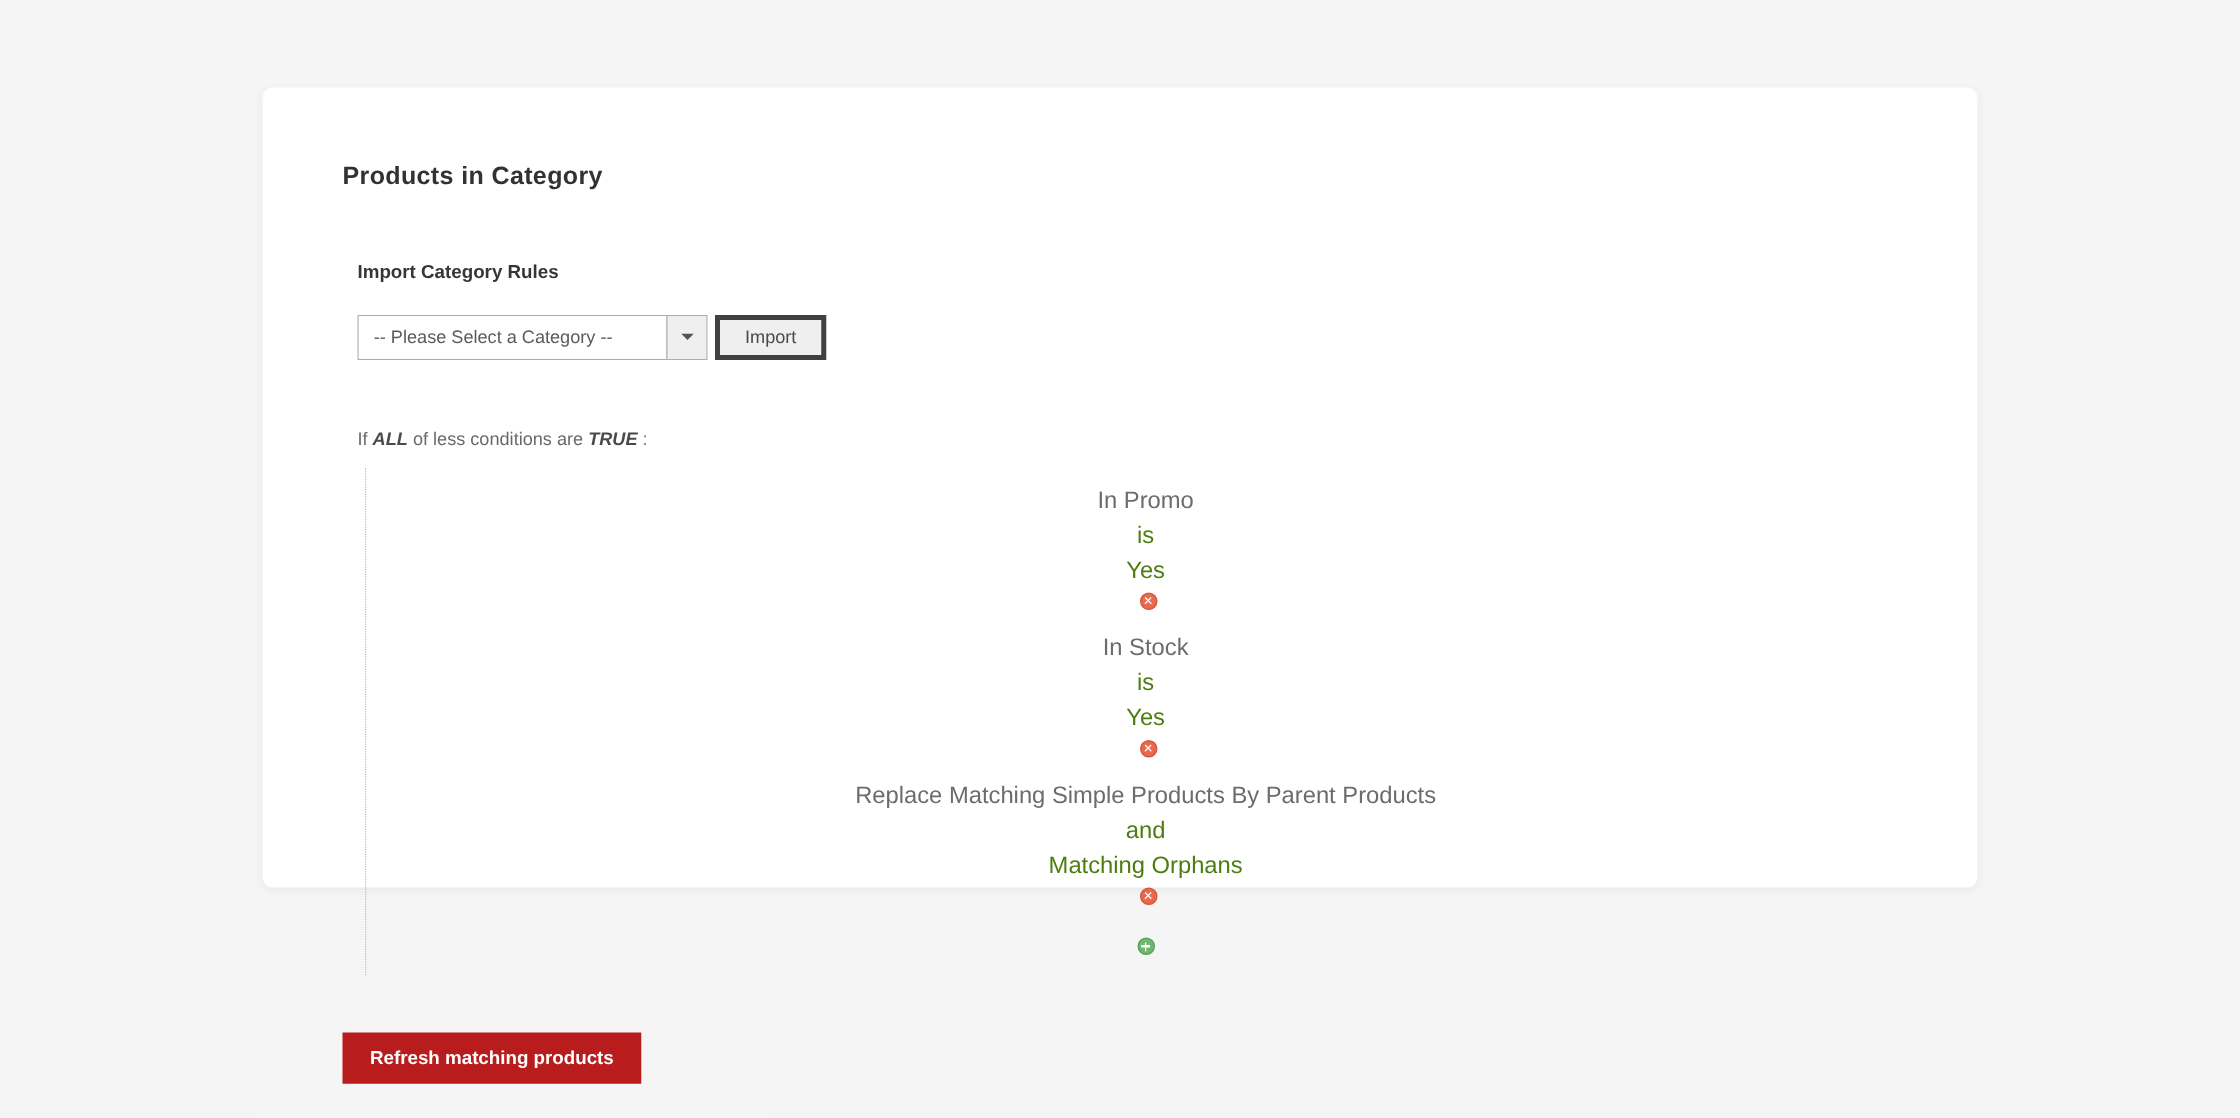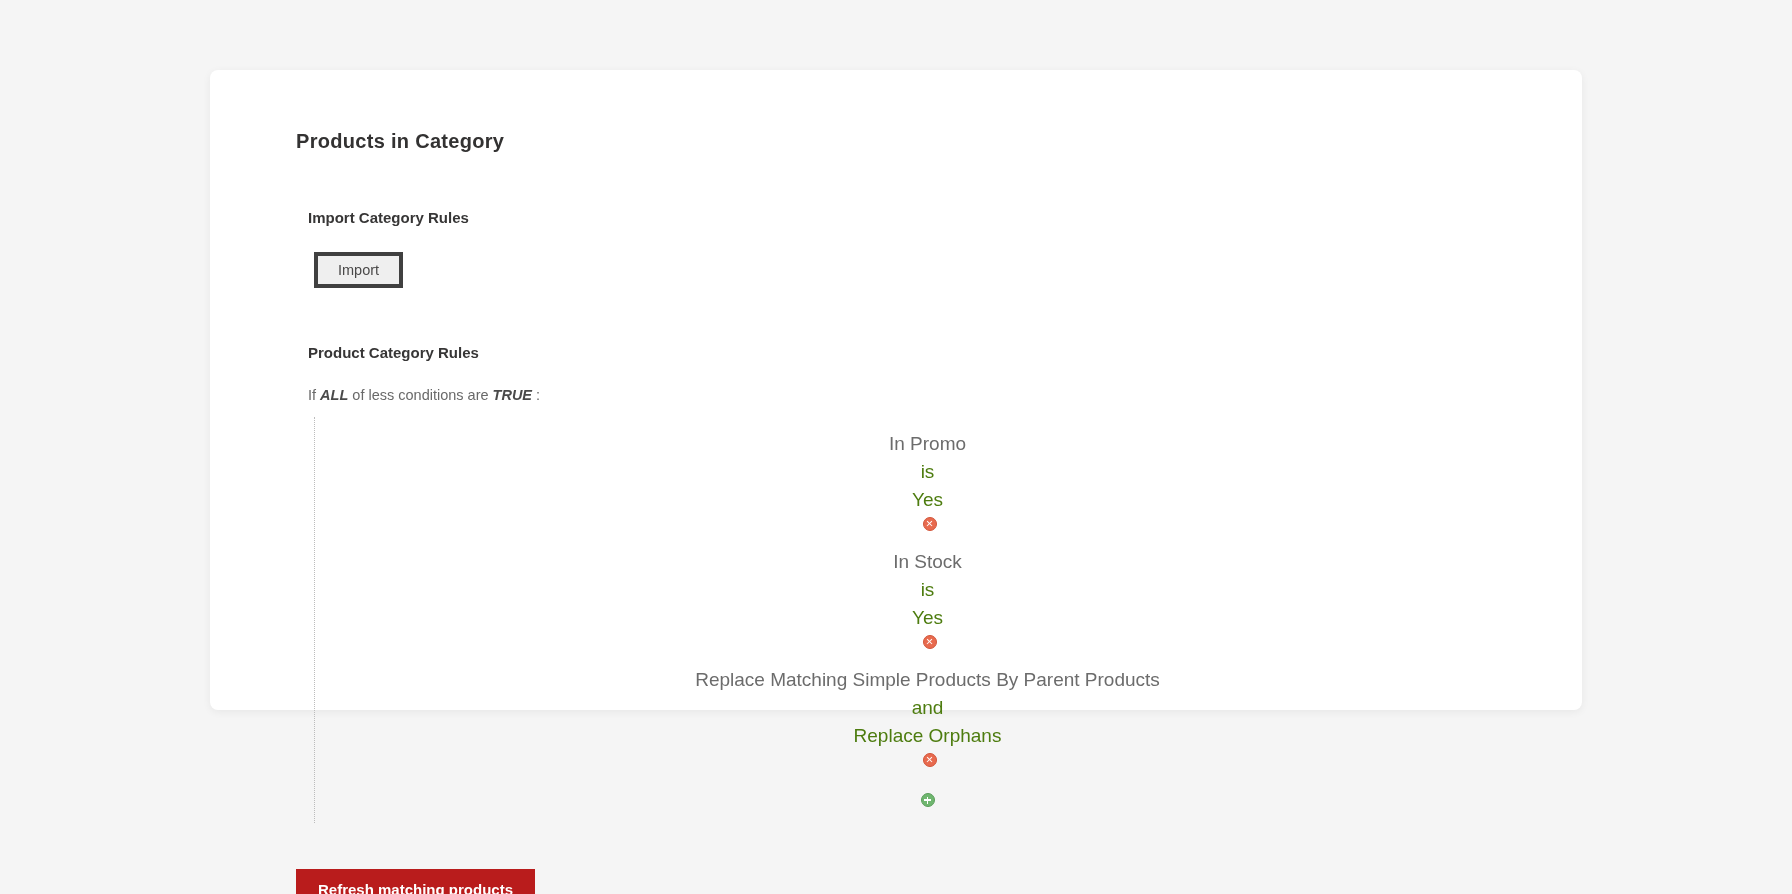--- a/index.html
+++ b/index.html
@@ -11,21 +11,21 @@
       font-family: "Helvetica Neue", Helvetica, Arial, sans-serif;
       background: #f5f5f5;
       width: 1792px;
       height: 894px;
       padding: 70px 210px;
     }
     .panel {
       background: #fff;
       border-radius: 8px;
       box-shadow: 0 2px 8px rgba(0,0,0,0.06);
-      padding: 60px 64px 54px 86px;
+      padding: 60px 64px 54px 64px;
       width: 100%;
       height: 640px;
     }
     .section-title {
       font-size: 20px;
       font-weight: 600;
       color: #333232;
       letter-spacing: 0.3px;
       margin-bottom: 56px;
     }
@@ -164,24 +164,31 @@
 </head>
 <body>
 
 <div class="panel">
 
   <h2 class="section-title">Products in Category</h2>
 
   <div class="sub-title">Import Category Rules</div>
 
   <div class="import-row">
+    <div class="select-wrap">
+      <div class="select-text">-- Please Select a Category --</div>
+      <div class="select-caret">
+        <svg viewBox="0 0 10 10">
+            <path d="M0 2 L5 7 L10 2 Z"></path>
+          </svg>
+      </div>
+    </div>
     <button class="import-btn">Import</button>
   </div>
 
-  <div class="sub-title">Product Category Rules</div>
 
   <div class="rules-intro">
     <span>If</span>
     <span class="b">ALL</span>
     <span>of less conditions are</span>
     <span class="b">TRUE</span>
     <span>:</span>
   </div>
 
   <div class="rule-tree">
@@ -197,21 +204,21 @@
     <div class="rule-line">
       <span>In Stock</span>
       <span class="val">is</span>
       <span class="val">Yes</span>
       <span class="remove-icon"></span>
     </div>
 
     <div class="rule-line">
       <span>Replace Matching Simple Products By Parent Products</span>
       <span class="val">and</span>
-      <span class="val">Replace Orphans</span>
+      <span class="val">Matching Orphans</span>
       <span class="remove-icon"></span>
     </div>
 
     <div class="rule-line">
       <span class="add-icon"></span>
     </div>
 
   </div>
 
   <button class="refresh-btn">Refresh matching products</button>

